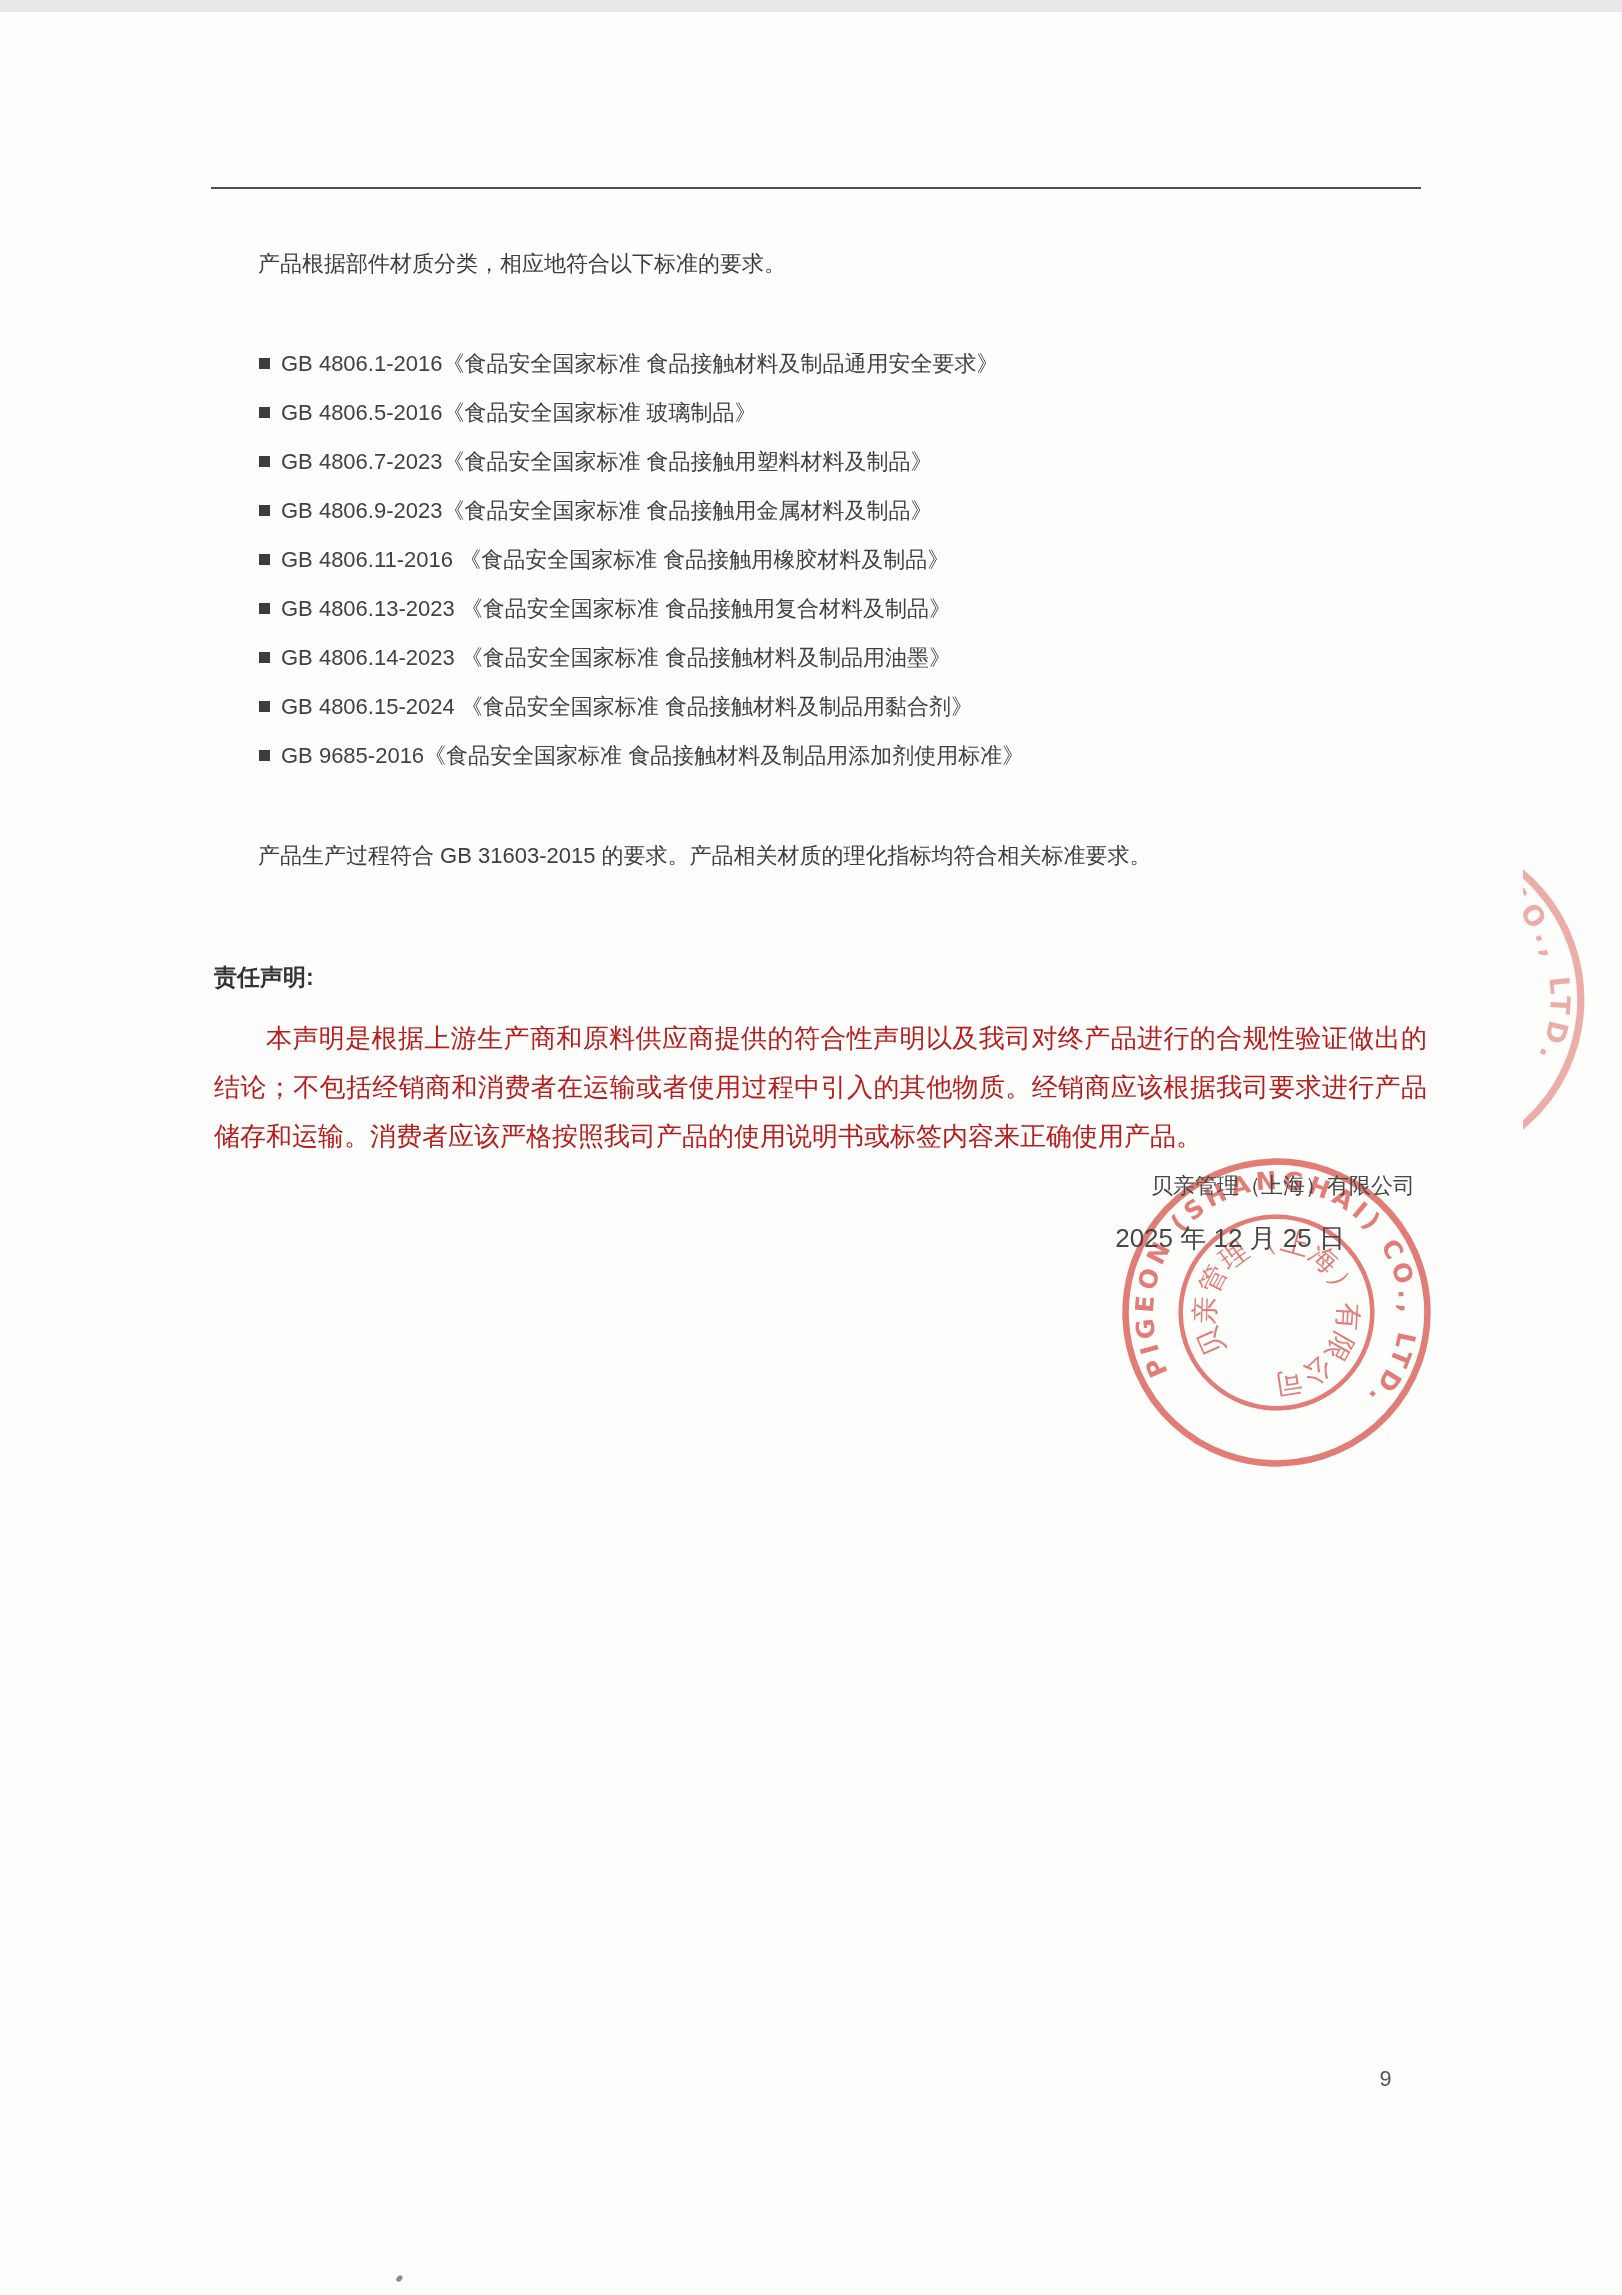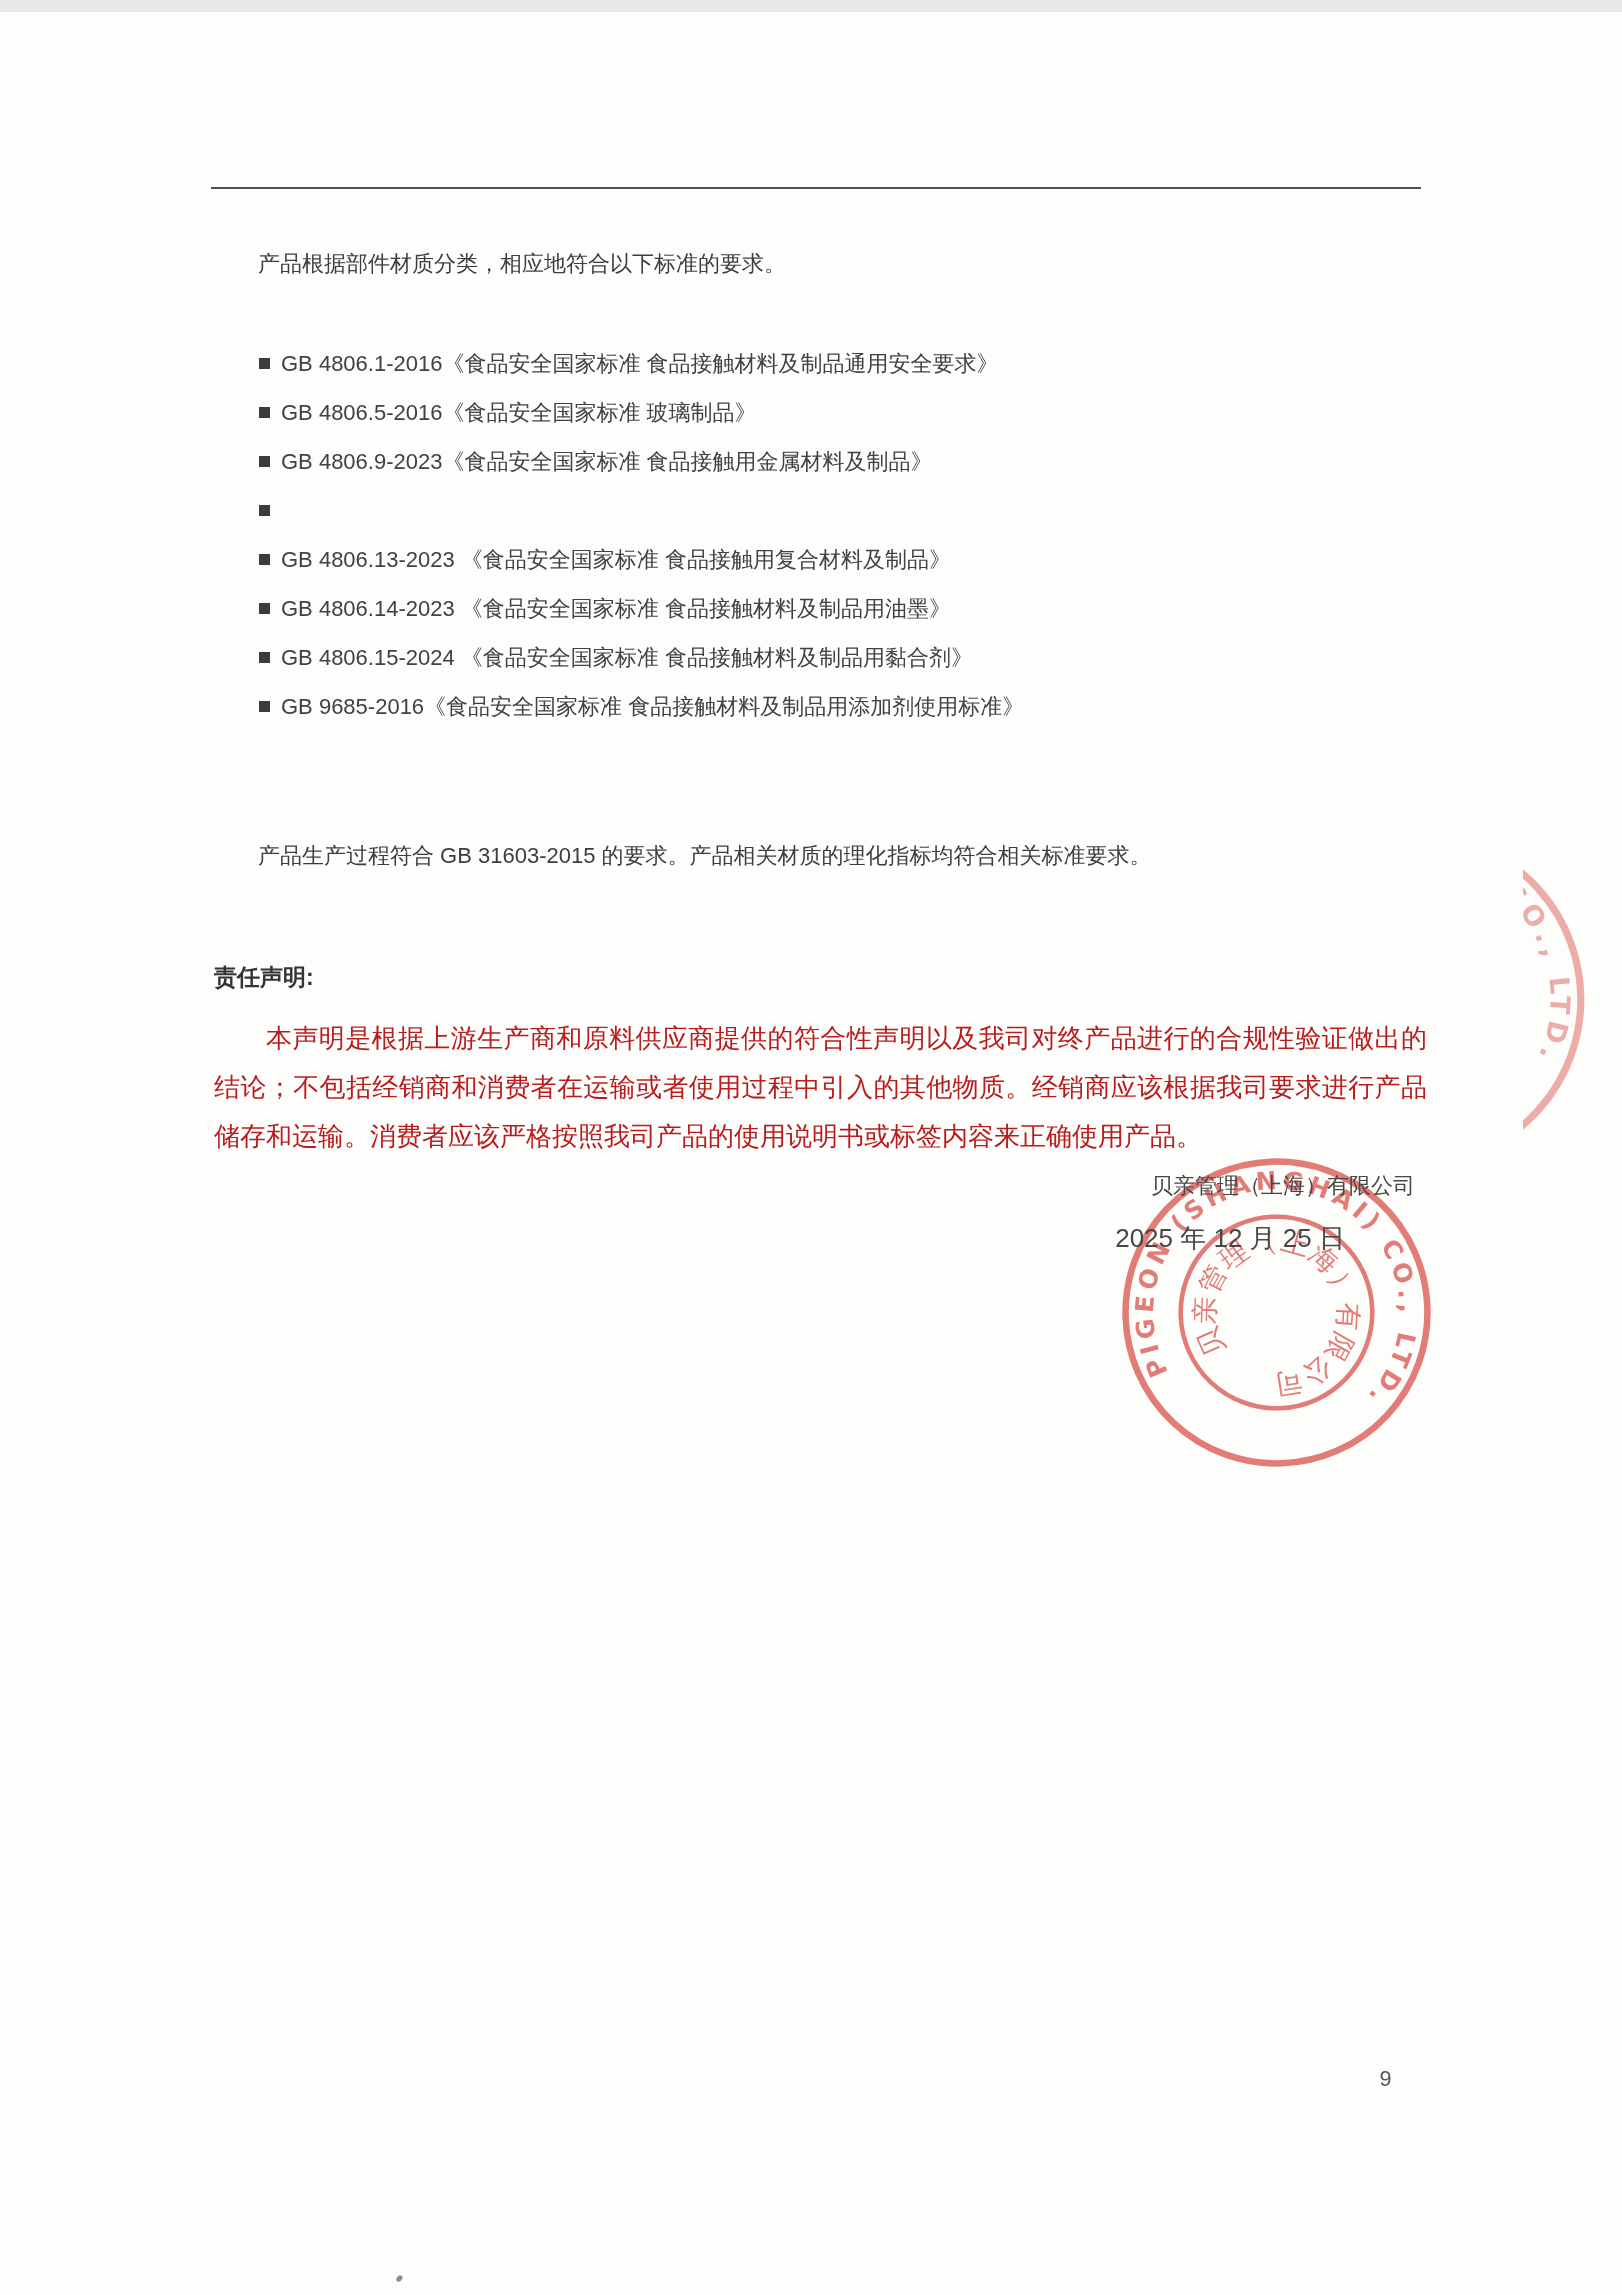--- a/index.html
+++ b/index.html
@@ -121,24 +121,29 @@
     <li>
         <span class="bullet"></span>
         <span>GB 4806.1-2016《食品安全国家标准 食品接触材料及制品通用安全要求》</span>
       </li>
     <li>
         <span class="bullet"></span>
         <span>GB 4806.5-2016《食品安全国家标准 玻璃制品》</span>
       </li>
     <li>
         <span class="bullet"></span>
+        <span>GB 4806.7-2023《食品安全国家标准 食品接触用塑料材料及制品》</span>
+      </li>
+    <li>
+        <span class="bullet"></span>
         <span>GB 4806.9-2023《食品安全国家标准 食品接触用金属材料及制品》</span>
       </li>
     <li>
         <span class="bullet"></span>
+        <span>GB 4806.11-2016 《食品安全国家标准 食品接触用橡胶材料及制品》</span>
       </li>
     <li>
         <span class="bullet"></span>
         <span>GB 4806.13-2023 《食品安全国家标准 食品接触用复合材料及制品》</span>
       </li>
     <li>
         <span class="bullet"></span>
         <span>GB 4806.14-2023 《食品安全国家标准 食品接触材料及制品用油墨》</span>
       </li>
     <li>

